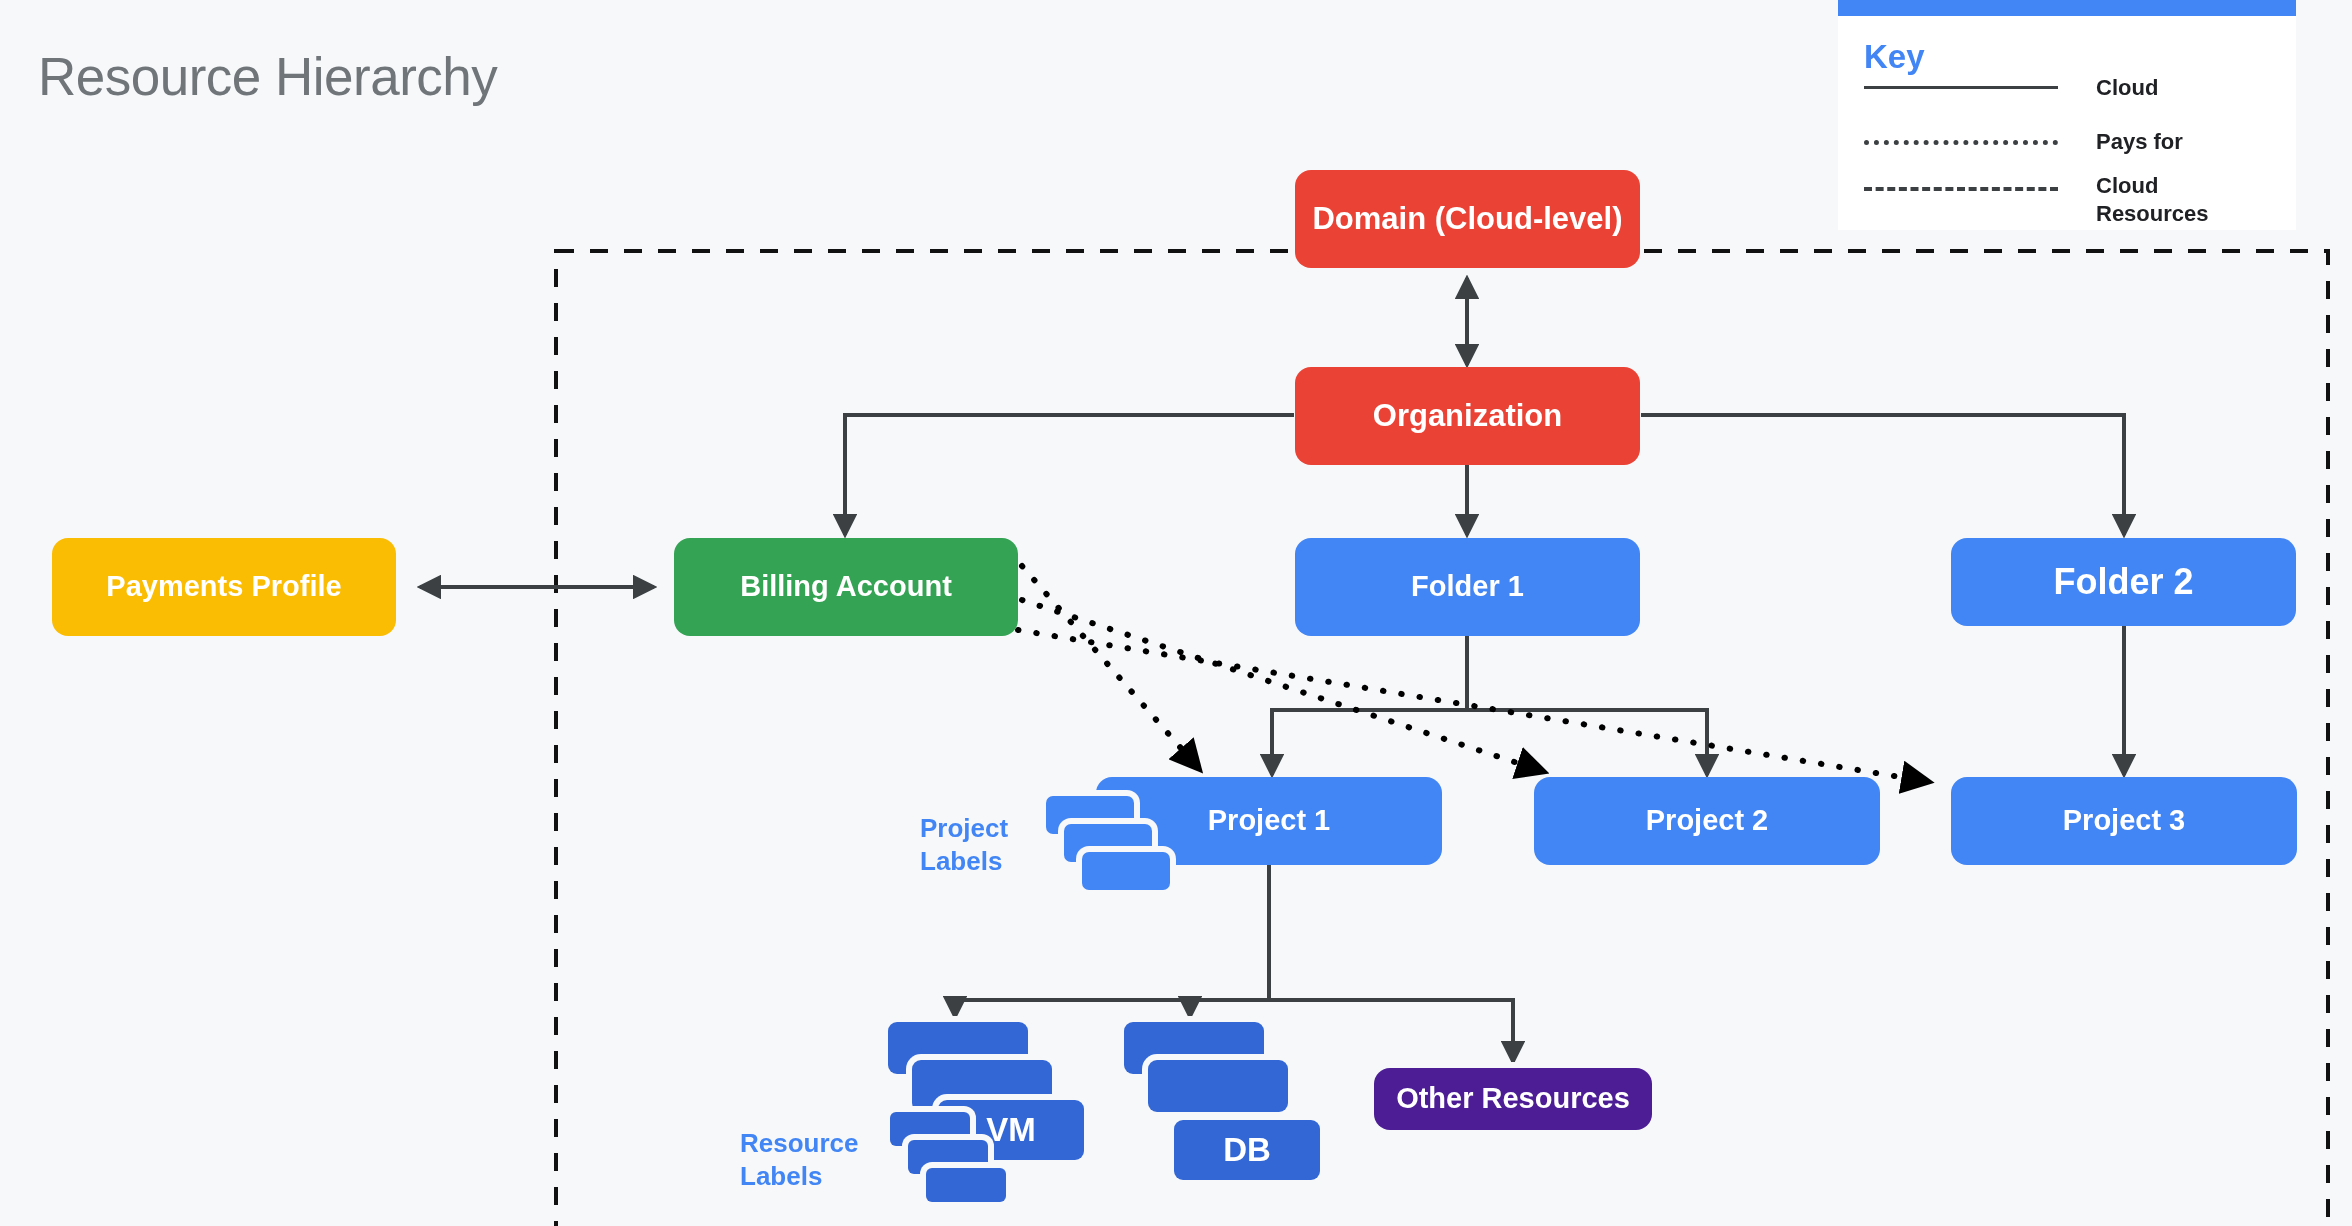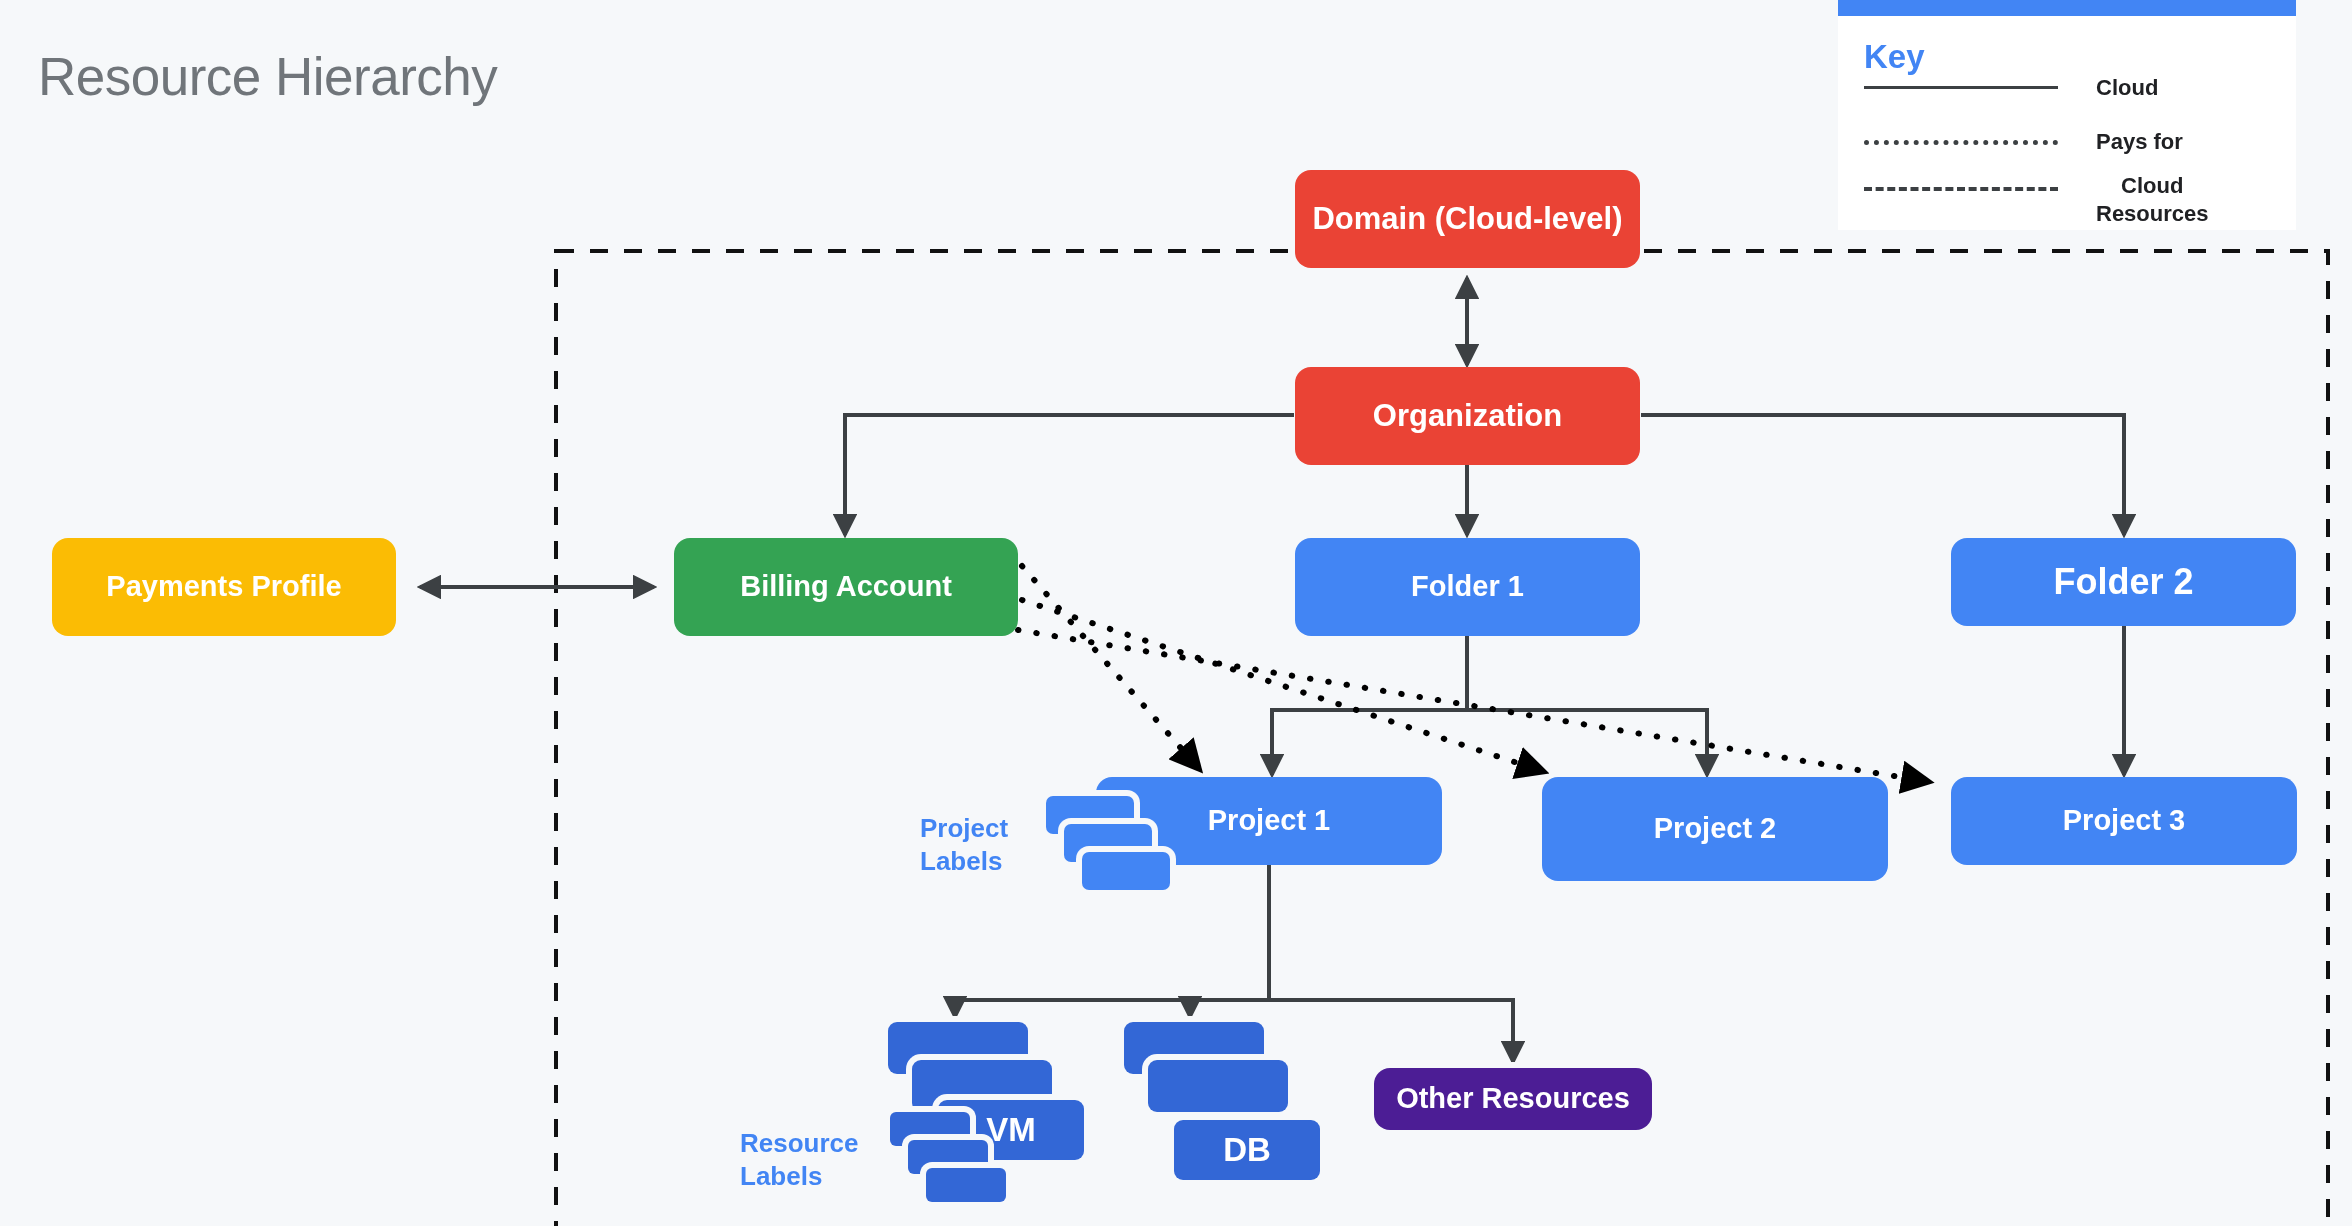--- a/index.html
+++ b/index.html
@@ -77,21 +77,20 @@
     display: flex; align-items: center; justify-content: center;
     color: #fff; font-weight: bold; font-size: 30px;
   }
   
   .key-panel {
     position: absolute;
     left: 1838px; top: 0px;
     width: 458px; height: 230px;
     background: #ffffff;
     box-sizing: border-box;
-    text-align: center;
   }
   .key-topbar {
     position: absolute; left: 0; top: 0;
     width: 100%; height: 16px;
     background: #4285f4;
   }
   .key-title {
     position: absolute;
     left: 26px; top: 38px;
     font-size: 33px; font-weight: bold;
@@ -176,21 +175,21 @@
 </div>
 
 <div class="node node-blue" style="left:1951px; top:538px; width:345px; height:88px; font-size:36px;">
   <span>Folder 2</span>
 </div>
 
 <div class="node node-blue" style="left:1096px; top:777px; width:346px; height:88px; font-size:29px;">
   <span>Project 1</span>
 </div>
 
-<div class="node node-blue" style="left:1534px; top:777px; width:346px; height:104px; font-size:29px;margin-left:8px;">
+<div class="node node-blue" style="left:1534px; top:777px; width:346px; height:88px; font-size:29px;">
   <span>Project 2</span>
 </div>
 
 <div class="node node-blue" style="left:1951px; top:777px; width:346px; height:88px; font-size:29px;">
   <span>Project 3</span>
 </div>
 
 <div class="side-label" style="left:920px; top:812px; width:140px;">Project
 Labels</div>
 

